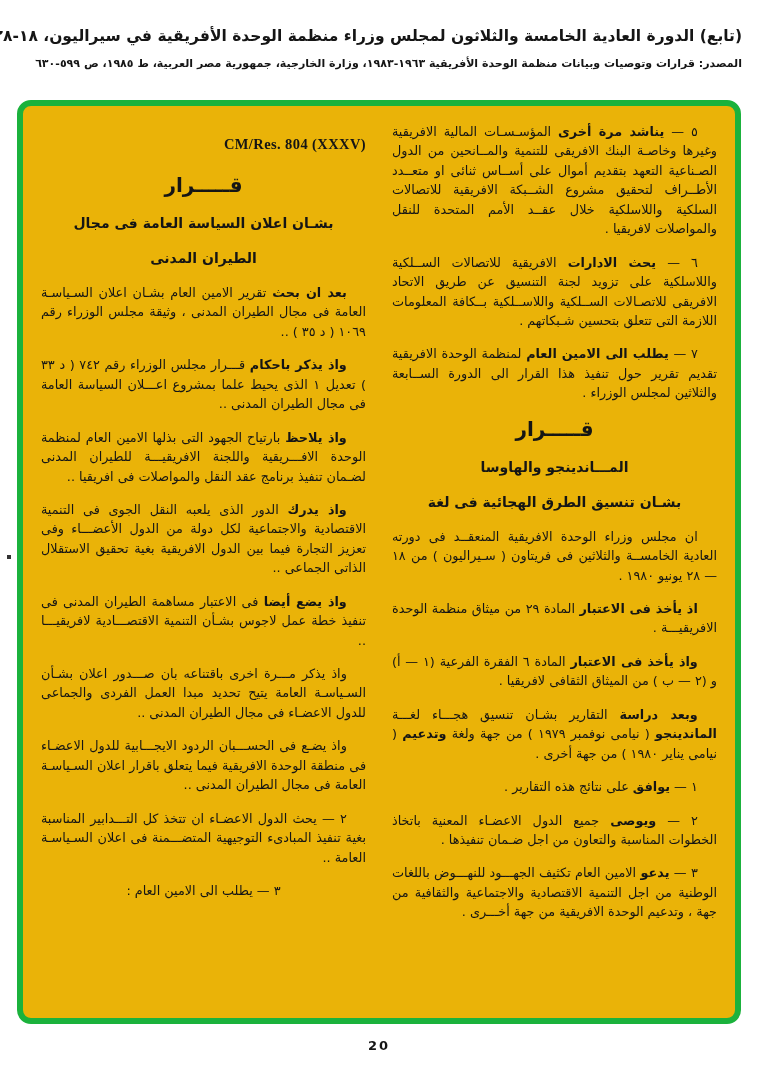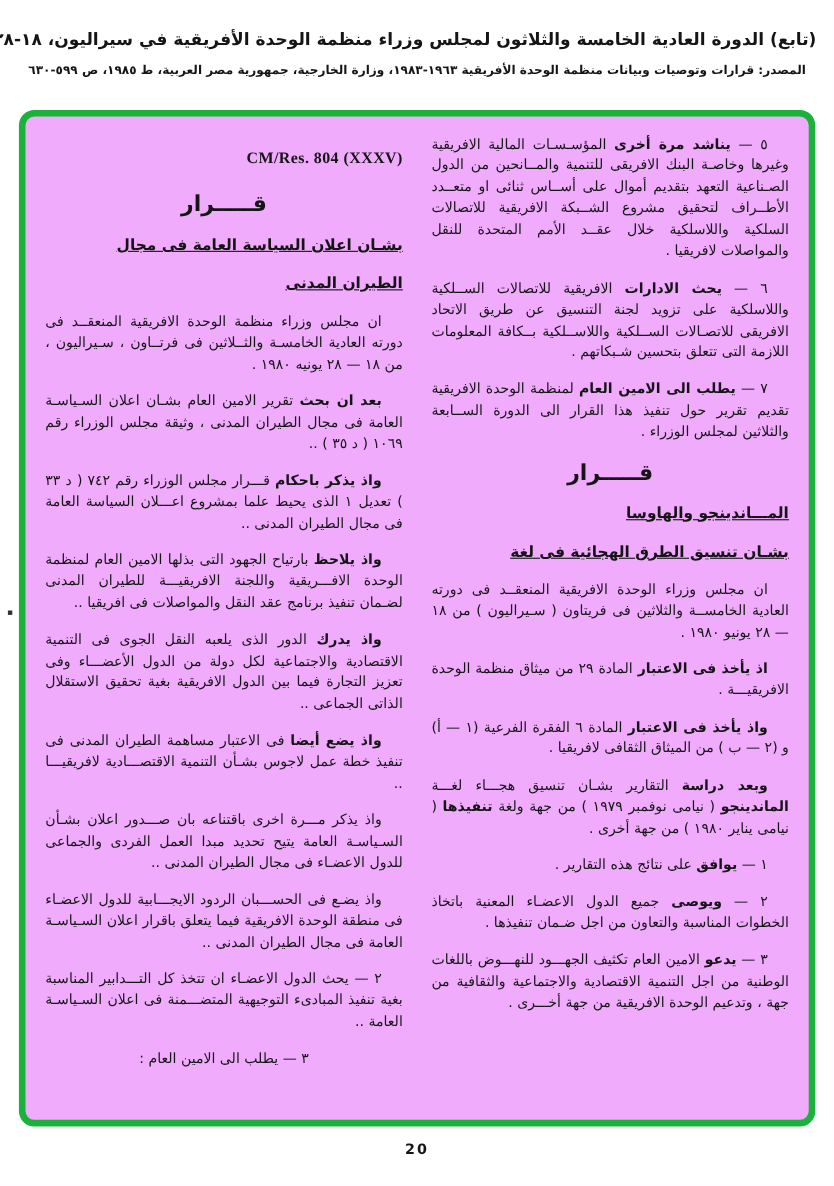--- a/index.html
+++ b/index.html
@@ -8,45 +8,45 @@
     font-family:"DejaVu Sans",sans-serif;color:#151515;
     -webkit-font-smoothing:antialiased;
   }
   
   .page-header{position:absolute;top:26px;left:0;right:0;padding:0 16px;direction:rtl;}
   .hdr-line1{
     font-size:15.5px;font-weight:bold;text-align:center;
     letter-spacing:0;line-height:1.4;white-space:nowrap;
   }
   .hdr-line2{
-    margin-top:9px;font-size:11px;font-weight:bold;text-align:center;
+    margin-top:9px;font-size:11px;font-weight:bold;text-align:right;
     line-height:1.3;white-space:nowrap;
   }
   
   .content-box{
     position:absolute;left:17px;top:100px;width:712px;height:912px;
     border:6px solid var(--border-green,#1bb23c);border-radius:14px;
-    background:#f0abfc;box-sizing:content-box;
+    background:#eab308;box-sizing:content-box;
   }
   .columns{
     position:absolute;inset:0;display:flex;direction:rtl;
     padding:16px 18px 10px 18px;gap:26px;
   }
   .col{flex:1 1 0;min-width:0;direction:rtl;}
   
   .block{direction:rtl;}
   .docid{
     direction:ltr;text-align:right;font-family:Liberation Serif, serif;
     font-size:14.5px;font-weight:bold;letter-spacing:.4px;margin:14px 0 20px 0;
   }
   .title{
     text-align:center;font-weight:bold;font-size:20px;margin:14px 0 16px 0;
   }
   .subtitle{
-    text-align:right;font-weight:bold;font-size:14px;margin:0 0 14px 0;line-height:1.5;text-decoration:underline;
+    text-align:center;font-weight:bold;font-size:14px;margin:0 0 14px 0;line-height:1.5;
   }
   .para{
     font-size:12.8px;line-height:1.52;text-align:justify;
     text-indent:1.5em;margin:0 0 14px 0;
   }
   .para-center{
     font-size:12.8px;line-height:1.5;text-align:center;margin:10px 0 12px 0;
   }
   .b{font-weight:bold;}
   
@@ -71,31 +71,30 @@
     <div class="col">
         <div class="block para"><span>٥ — </span><span class="b">يناشد مرة أخرى</span><span> المؤسـسـات المالية الافريقية وغيرها وخاصـة البنك الافريقى للتنمية والمــانحين من الدول الصـناعية التعهد بتقديم أموال على أســاس ثنائى او متعــدد الأطــراف لتحقيق مشروع الشــبكة الافريقية للاتصالات السلكية واللاسلكية خلال عقــد الأمم المتحدة للنقل والمواصلات لافريقيا .</span></div>
         <div class="block para"><span>٦ — </span><span class="b">يحث الادارات</span><span> الافريقية للاتصالات الســلكية واللاسلكية على تزويد لجنة التنسيق عن طريق الاتحاد الافريقى للاتصـالات الســلكية واللاســلكية بــكافة المعلومات اللازمة التى تتعلق بتحسين شـبكاتهم .</span></div>
         <div class="block para"><span>٧ — </span><span class="b">يطلب الى الامين العام</span><span> لمنظمة الوحدة الافريقية تقديم تقرير حول تنفيذ هذا القرار الى الدورة الســابعة والثلاثين لمجلس الوزراء .</span></div>
         <div class="block title"><span class="b">قـــــرار</span></div>
         <div class="block subtitle"><span class="b">المـــاندينجو والهاوسا</span></div>
         <div class="block subtitle"><span class="b">بشـان تنسيق الطرق الهجائية فى لغة</span></div>
         <div class="block para"><span>ان مجلس وزراء الوحدة الافريقية المنعقــد فى دورته العادية الخامســة والثلاثين فى فريتاون ( سـيراليون ) من ١٨ — ٢٨ يونيو ١٩٨٠ .</span></div>
         <div class="block para"><span class="b">اذ يأخذ فى الاعتبار</span><span> المادة ٢٩ من ميثاق منظمة الوحدة الافريقيـــة .</span></div>
         <div class="block para"><span class="b">واذ يأخذ فى الاعتبار</span><span> المادة ٦ الفقرة الفرعية (١ — أ) و (٢ — ب ) من الميثاق الثقافى لافريقيا .</span></div>
-        <div class="block para"><span class="b">وبعد دراسة</span><span> التقارير بشـان تنسيق هجـــاء لغـــة </span><span class="b">الماندينجو</span><span> ( نيامى نوفمبر ١٩٧٩ ) من جهة ولغة </span><span class="b">تنفيذها</span><span> ( نيامى يناير ١٩٨٠ ) من جهة أخرى .</span></div>
+        <div class="block para"><span class="b">وبعد دراسة</span><span> التقارير بشـان تنسيق هجـــاء لغـــة </span><span class="b">الماندينجو</span><span> ( نيامى نوفمبر ١٩٧٩ ) من جهة ولغة </span><span class="b">وتدعيم</span><span> ( نيامى يناير ١٩٨٠ ) من جهة أخرى .</span></div>
         <div class="block para"><span>١ — </span><span class="b">يوافق</span><span> على نتائج هذه التقارير .</span></div>
         <div class="block para"><span>٢ — </span><span class="b">ويوصى</span><span> جميع الدول الاعضـاء المعنية باتخاذ الخطوات المناسبة والتعاون من اجل ضـمان تنفيذها .</span></div>
         <div class="block para"><span>٣ — </span><span class="b">يدعو</span><span> الامين العام تكثيف الجهـــود للنهـــوض باللغات الوطنية من اجل التنمية الاقتصادية والاجتماعية والثقافية من جهة ، وتدعيم الوحدة الافريقية من جهة أخـــرى .</span></div>
       </div>
     <div class="col">
         <div class="block docid"><span>CM/Res. 804 (XXXV)</span></div>
         <div class="block title"><span class="b">قـــــرار</span></div>
         <div class="block subtitle"><span class="b">بشـان اعلان السياسة العامة فى مجال</span></div>
         <div class="block subtitle"><span class="b">الطيران المدنى</span></div>
-        <div class="block para"><span>ان مجلس وزراء منظمة الوحدة الافريقية المنعقــد فى دورته العادية الخامسـة والثــلاثين فى فرتــاون ، سـيراليون ، من ١٨ — ٢٨ يونيه ١٩٨٠ .</span></div>
         <div class="block para"><span class="b">بعد ان بحث</span><span> تقرير الامين العام بشـان اعلان السـياسـة العامة فى مجال الطيران المدنى ، وثيقة مجلس الوزراء رقم ١٠٦٩ ( د ٣٥ ) ..</span></div>
         <div class="block para"><span class="b">واذ يذكر باحكام</span><span> قـــرار مجلس الوزراء رقم ٧٤٢ ( د ٣٣ ) تعديل ١ الذى يحيط علما بمشروع اعـــلان السياسة العامة فى مجال الطيران المدنى ..</span></div>
         <div class="block para"><span class="b">واذ يلاحظ</span><span> بارتياح الجهود التى بذلها الامين العام لمنظمة الوحدة الافـــريقية واللجنة الافريقيـــة للطيران المدنى لضـمان تنفيذ برنامج عقد النقل والمواصلات فى افريقيا ..</span></div>
         <div class="block para"><span class="b">واذ يدرك</span><span> الدور الذى يلعبه النقل الجوى فى التنمية الاقتصادية والاجتماعية لكل دولة من الدول الأعضـــاء وفى تعزيز التجارة فيما بين الدول الافريقية بغية تحقيق الاستقلال الذاتى الجماعى ..</span></div>
         <div class="block para"><span class="b">واذ يضع أيضا</span><span> فى الاعتبار مساهمة الطيران المدنى فى تنفيذ خطة عمل لاجوس بشـأن التنمية الاقتصـــادية لافريقيـــا ..</span></div>
         <div class="block para"><span>واذ يذكر مـــرة اخرى باقتناعه بان صـــدور اعلان بشـأن السـياسـة العامة يتيح تحديد مبدا العمل الفردى والجماعى للدول الاعضـاء فى مجال الطيران المدنى ..</span></div>
         <div class="block para"><span>واذ يضـع فى الحســـبان الردود الايجـــابية للدول الاعضـاء فى منطقة الوحدة الافريقية فيما يتعلق باقرار اعلان السـياسـة العامة فى مجال الطيران المدنى ..</span></div>
         <div class="block para"><span>٢ — يحث الدول الاعضـاء ان تتخذ كل التـــدابير المناسبة بغية تنفيذ المبادىء التوجيهية المتضـــمنة فى اعلان السـياسـة العامة ..</span></div>
         <div class="block para-center"><span>٣ — يطلب الى الامين العام :</span></div>
       </div>

